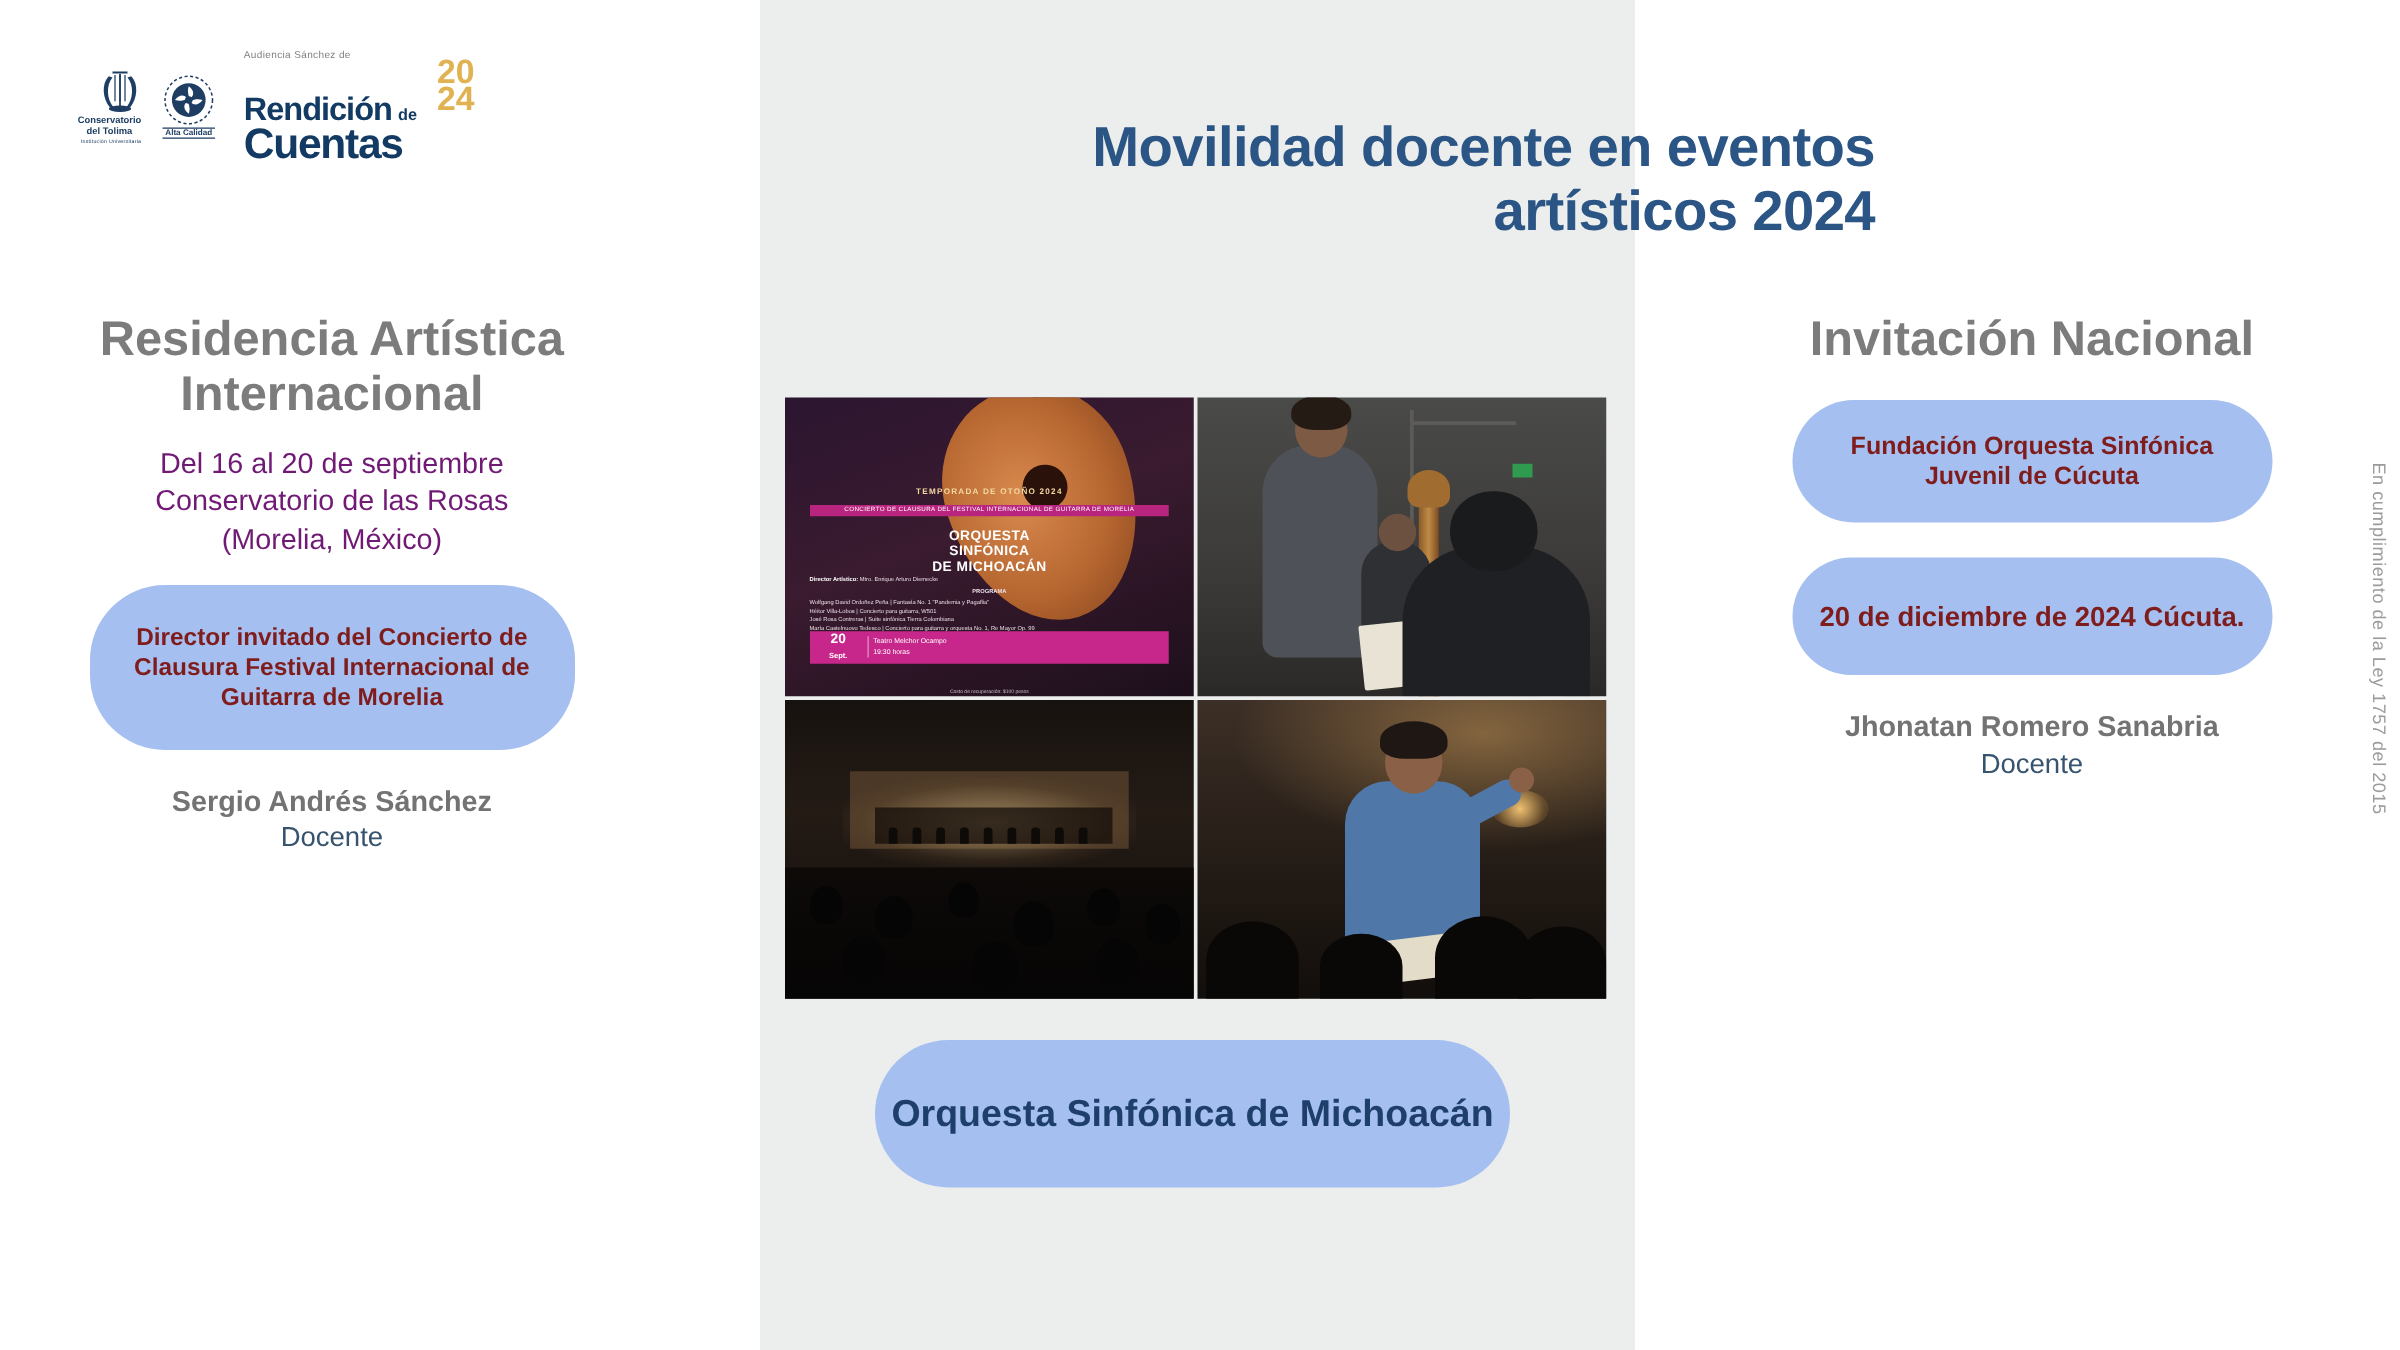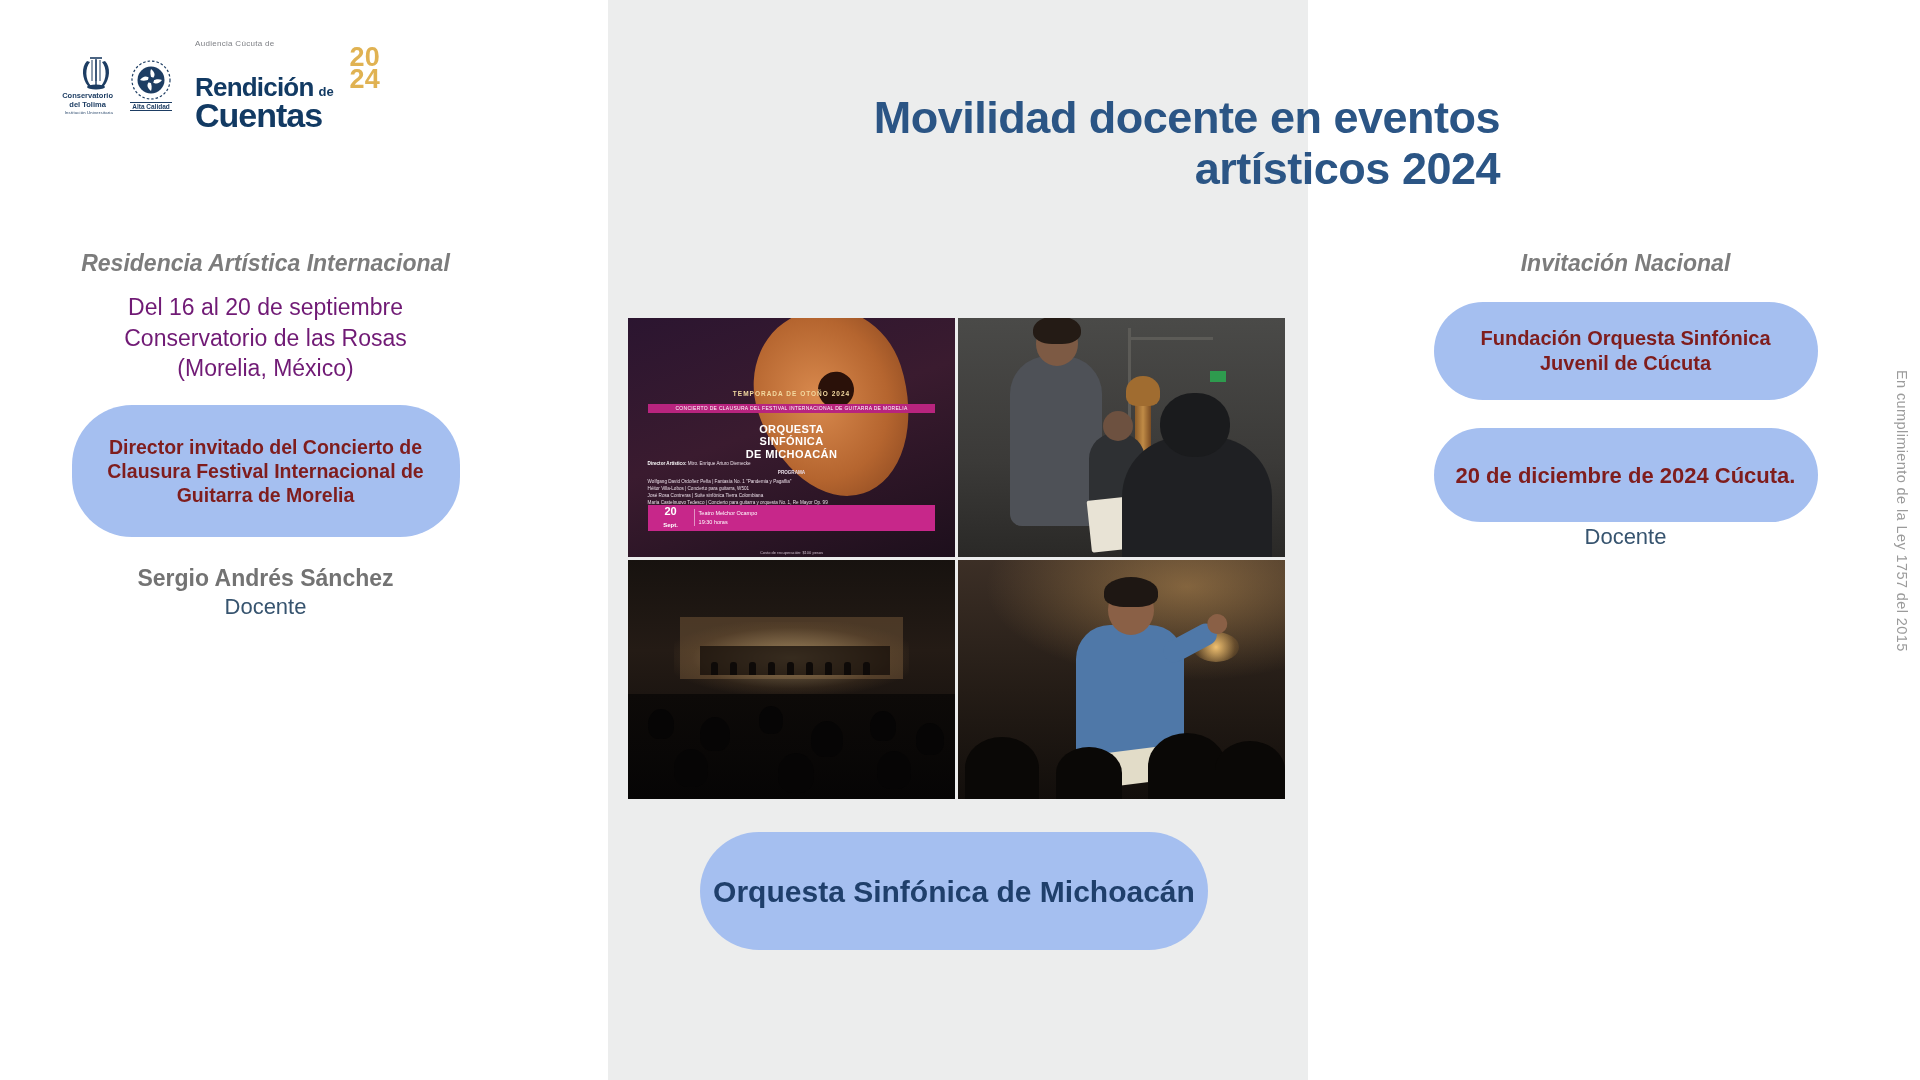--- a/index.html
+++ b/index.html
@@ -36,21 +36,21 @@
     font-size:45px;font-weight:bold;color:#2b5585;line-height:1.14;
     letter-spacing:-.5px;
   }
 
   
   .col{position:absolute;top:250px;width:455px;text-align:center;}
   .col-left{left:38px;}
   .col-right{left:1398px;}
 
   .col-head{
-    font-size:23px;font-weight:bold;color:#7c7c7c;line-height:1.14;font-style:italic;
+    font-size:39px;font-weight:bold;color:#7c7c7c;line-height:1.14;
   }
   .col-sub{
     margin-top:16px;font-size:23px;color:#701a75;line-height:1.32;font-weight:normal;
   }
   .pill{
     margin:22px auto 0;background:#a5bff0;border-radius:60px;
     color:#7f1d1d;font-weight:bold;line-height:1.24;
     display:flex;align-items:center;justify-content:center;
   }
   .pill-left{width:352px;min-height:108px;font-size:19.5px;padding:12px 18px;}
@@ -175,21 +175,21 @@
         <path d="M32 21 C29 25,25 26,22 22 C26 20,29 20,32 21 Z"></path>
         <path d="M21 32 C17 29,16 25,20 22 C22 26,22 29,21 32 Z"></path>
         <path d="M10 21 C13 17,17 16,20 20 C16 22,13 22,10 21 Z"></path>
       </g>
       <circle cx="21" cy="21" r="3" fill="#1d3d63"></circle>
     </svg>
     <div class="seal-txt">Alta Calidad</div>
   </div>
 
   <div class="logo-rc">
-    <div class="rc-pre">Audiencia Cúcuta de</div>
+    <div class="rc-pre">Audiencia Sánchez de</div>
     <div class="rc-wrap">
       <span class="rc-l1">Rendición</span>
       <span class="rc-de">de</span>
     </div>
     <div class="rc-l2">Cuentas</div>
     <div class="rc-year">
       <span>20</span>
       <span>24</span>
     </div>
   </div>
@@ -204,20 +204,21 @@
 (Morelia, México)</div>
   <div class="pill pill-left">Director invitado del Concierto de Clausura Festival Internacional de Guitarra de Morelia</div>
   <div class="person">Sergio Andrés Sánchez</div>
   <div class="role">Docente</div>
 </div>
 
 <div class="col col-right">
   <div class="col-head">Invitación Nacional</div>
   <div class="pill pill-r1">Fundación Orquesta Sinfónica Juvenil de Cúcuta</div>
   <div class="pill pill-r2">20 de diciembre de 2024 Cúcuta.</div>
+  <div class="person">Jhonatan Romero Sanabria</div>
   <div class="role">Docente</div>
 </div>
 
 <div class="grid">
 
   <div class="ph poster">
     <div class="neck"></div>
     <div class="guitar"></div>
     <div class="hdr">TEMPORADA DE OTOÑO 2024</div>
     <div class="magenta">

